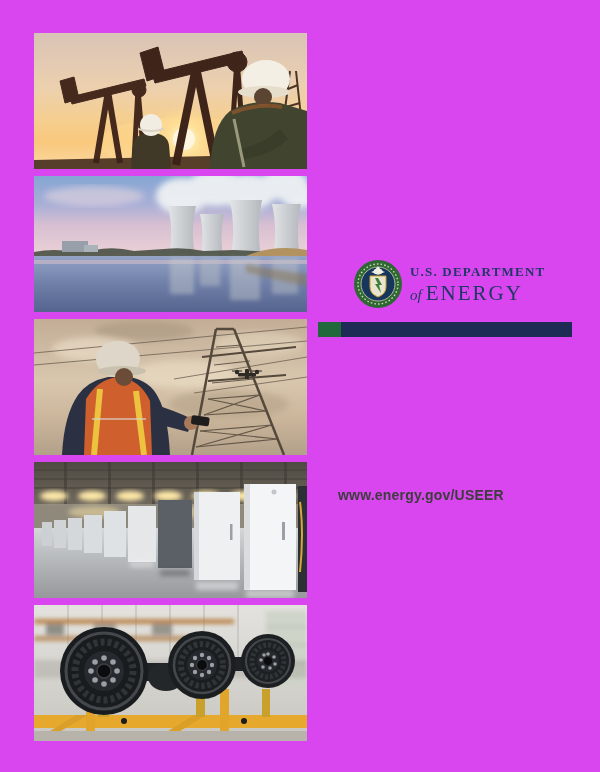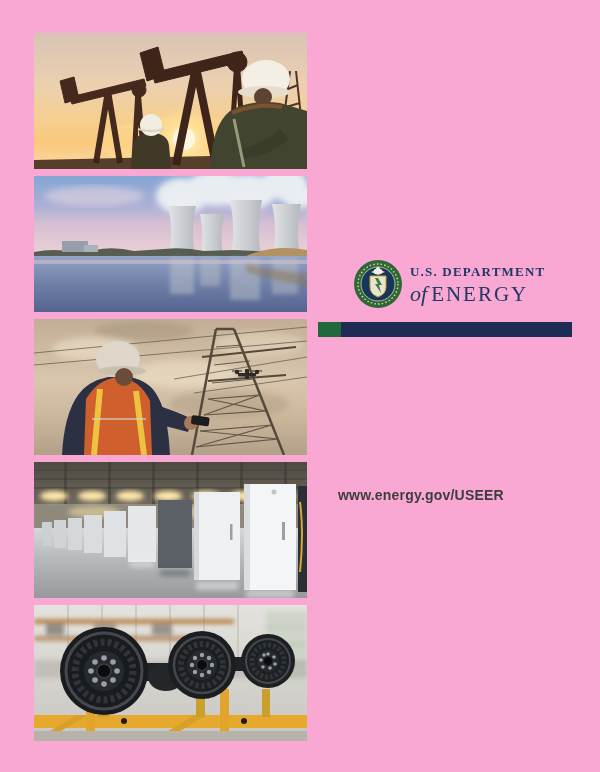--- a/index.html
+++ b/index.html
@@ -1,19 +1,19 @@
 <!DOCTYPE html>
 <html><head>
 <meta charset="utf-8">
 <style>
   * { margin:0; padding:0; box-sizing:border-box; }
   html,body { background:#e9e9e9; }
   .page {
     position:relative; width:600px; height:772px; margin:0 auto;
-    background:#f9a8d4; overflow:hidden;
+    background:#d946ef; overflow:hidden;
     font-family:"Liberation Sans", sans-serif;
   }
   
   .photo-strip {
     position:absolute; left:34px; top:33px; width:273px;
     display:flex; flex-direction:column; gap:7px;
   }
   figure.photo {
     width:273px; height:136px; overflow:hidden; position:relative;
     background:#ddd;
@@ -26,21 +26,21 @@
   }
   .seal { width:50px; height:50px; display:block; }
   .wordmark { margin-left:7px; padding-top:5px; color:#1f3864; }
   .dept {
     font-family:"Liberation Serif", serif; font-weight:bold;
     font-size:13px; letter-spacing:1.2px; white-space:nowrap;
   }
   .energy-line {
     font-family:"Liberation Serif", serif; margin-top:1px; white-space:nowrap;
   }
-  .energy-of { font-style:italic; font-size:22px; font-weight:normal; }
+  .energy-of { font-style:italic; font-size:15px; font-weight:normal; }
   .energy-name { font-weight:normal; font-size:21px; letter-spacing:2px; }
   .accent-bar {
     position:absolute; left:318px; top:322px; width:254px; height:15px;
     display:flex;
   }
   .accent-bar .bar-green { width:23px; height:100%; background:#21693c; }
   .accent-bar .bar-navy  { flex:1; height:100%; background:#1d2b55; }
   h1.title {
     position:absolute; left:320px; top:347px; width:260px;
     font-size:30px; line-height:32px; font-weight:bold;

